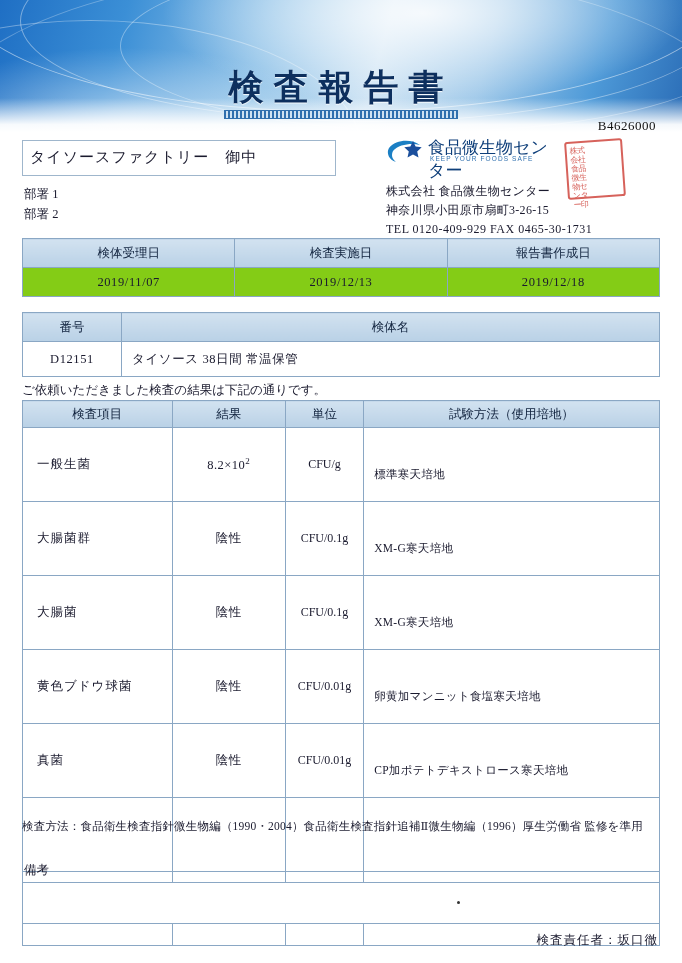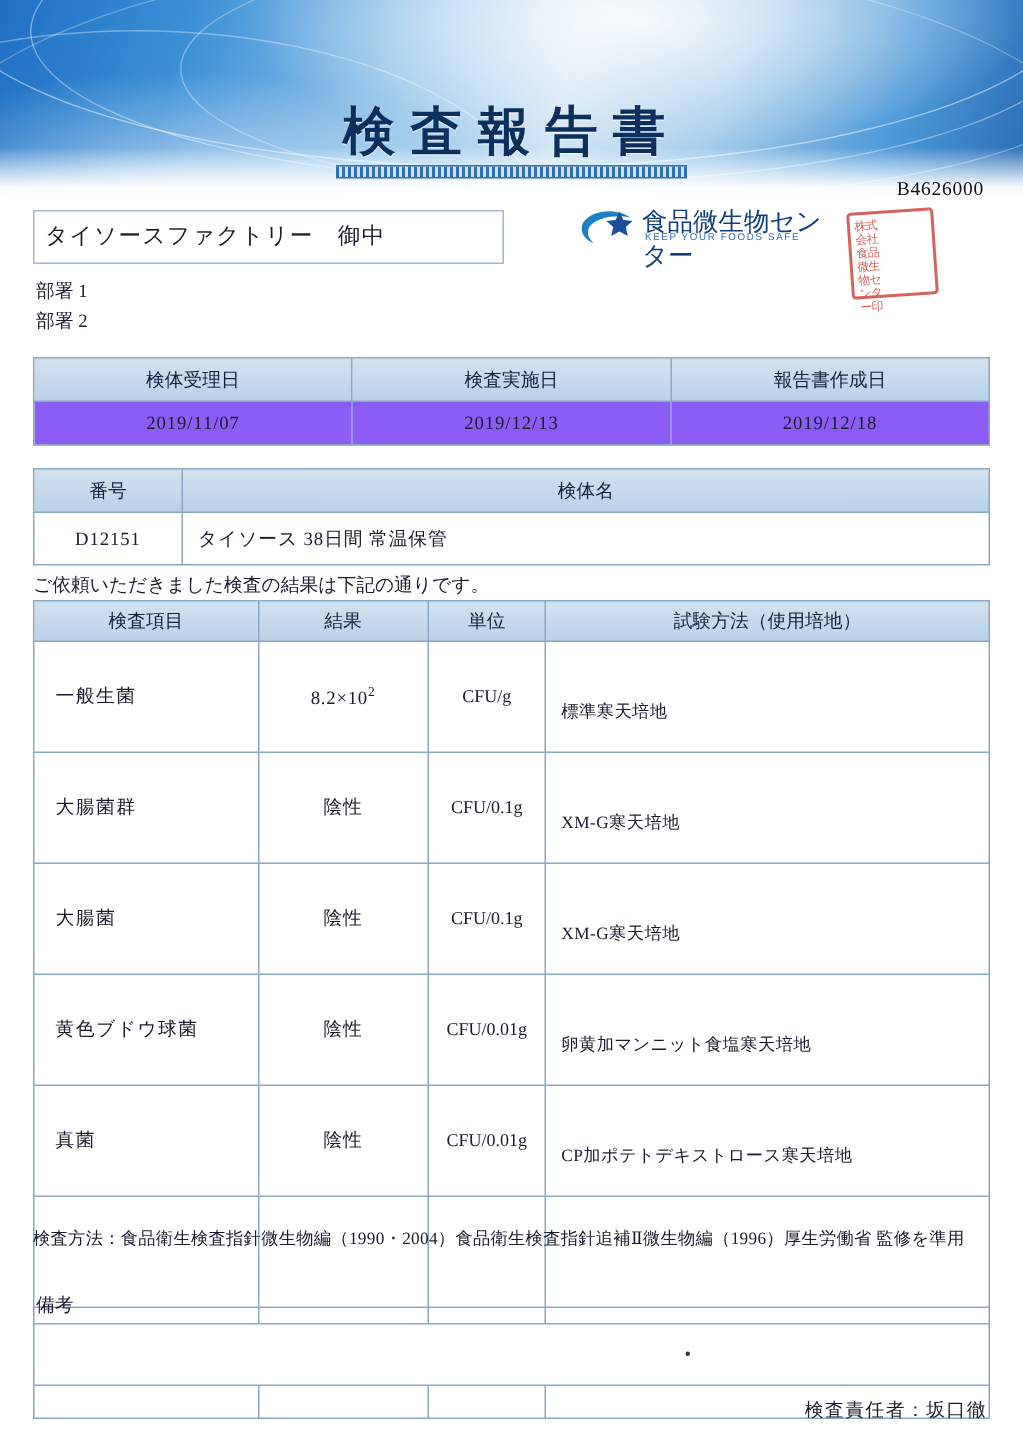--- a/index.html
+++ b/index.html
@@ -202,21 +202,21 @@
     height: 26px;
     text-align: center;
     width: 33.33%;
   }
   .tbl-dates th {
     background: linear-gradient(180deg, #d2e2f0 0%, #b9d1e6 100%);
     font-weight: normal;
     color: #10223d;
   }
   .tbl-dates td {
-    background: #8b5cf6;
+    background: #84cc16;
     font-family: "Liberation Serif", serif;
     letter-spacing: 0.6px;
   }
 
   .tbl-sample {
     position: absolute;
     left: 22px;
     top: 312px;
     width: 638px;
   }
@@ -340,20 +340,25 @@
 
   <div class="logo-wrap">
     <svg class="logo-star" width="40" height="28" viewBox="0 0 40 28">
       <path d="M3,10 C10,1 26,1 34,7 C26,5 13,6 7,13 C5,17 6,21 10,24 C3,22 0,15 3,10 Z" fill="#1b7fc4"></path>
       <polygon points="27,3 29.6,8.6 35.7,9.3 31.2,13.4 32.5,19.4 27,16.4 21.5,19.4 22.8,13.4 18.3,9.3 24.4,8.6" fill="#1b4f9c"></polygon>
     </svg>
     <div class="logo-name">食品微生物センター</div>
     <div class="logo-tag">KEEP YOUR FOODS SAFE</div>
   </div>
 
+  <div class="company-lines">
+    <div>株式会社  食品微生物センター</div>
+    <div>神奈川県小田原市扇町3-26-15</div>
+    <div class="en">TEL  0120-409-929      FAX  0465-30-1731</div>
+  </div>
 
   <div class="seal">
     <span>株式</span>
     <span>会社</span>
     <span>食品</span>
     <span>微生</span>
     <span>物セ</span>
     <span>ンタ</span>
     <span>ー印</span>
   </div>

